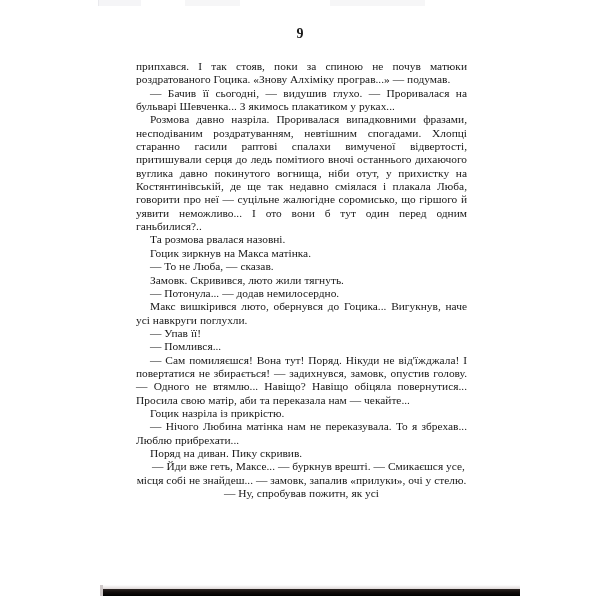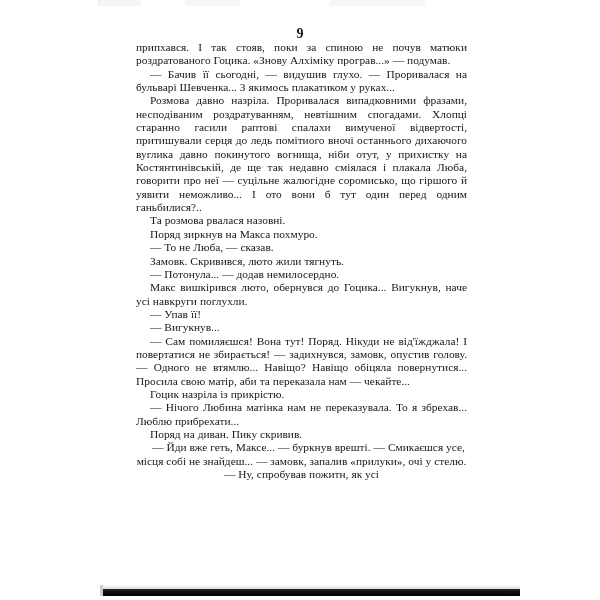--- a/index.html
+++ b/index.html
@@ -42,21 +42,21 @@
     text-align: center;
     font-size: 14px;
     font-weight: bold;
     color: #1b1b1b;
     letter-spacing: 0.2px;
   }
 
   #text-block {
     position: absolute;
     left: 136px;
-    top: 41px;
+    top: 60px;
     width: 331px;
   }
 
   p.para {
     margin: 0;
     text-align: justify;
     text-justify: inter-word;
     font-size: 11.4px;
     line-height: 13.35px;
     color: #171717;
@@ -107,27 +107,27 @@
   <div class="top-artifact b"></div>
   <div class="top-artifact c"></div>
 
   <div id="page-number">9</div>
 
   <div id="text-block">
     <p class="para cont">припхався. І так стояв, поки за спиною не почув матюки роздратованого Гоцика. «Знову Алхіміку програв...» — подумав.</p>
     <p class="para">— Бачив її сьогодні, — видушив глухо. — Проривалася на бульварі Шевченка... З якимось плакатиком у руках...</p>
     <p class="para">Розмова давно назріла. Проривалася випадковними фразами, несподіваним роздратуванням, невтішним спогадами. Хлопці старанно гасили раптові спалахи вимученої відвертості, притишували серця до ледь помітиого вночі останнього дихаючого вуглика давно покинутого вогнища, ніби отут, у прихистку на Костянтинівській, де ще так недавно сміялася і плакала Люба, говорити про неї — суцільне жалюгідне соромисько, що гіршого й уявити неможливо... І ото вони б тут один перед одним ганьбилися?..</p>
     <p class="para">Та розмова рвалася назовні.</p>
-    <p class="para">Поряд зиркнув на Макса похмуро.</p>
+    <p class="para">Гоцик зиркнув на Макса матінка.</p>
     <p class="para">— То не Люба, — сказав.</p>
     <p class="para">Замовк. Скривився, люто жили тягнуть.</p>
     <p class="para">— Потонула... — додав немилосердно.</p>
     <p class="para">Макс вишкірився люто, обернувся до Гоцика... Вигукнув, наче усі навкруги поглухли.</p>
     <p class="para">— Упав її!</p>
-    <p class="para">— Вигукнув...</p>
+    <p class="para">— Помлився...</p>
     <p class="para">— Сам помиляєшся! Вона тут! Поряд. Нікуди не від'їжджала! І повертатися не збирається! — задихнувся, замовк, опустив голову. — Одного не втямлю... Навіщо? Навіщо обіцяла повернутися... Просила свою матір, аби та переказала нам — чекайте...</p>
     <p class="para">Гоцик назріла із прикрістю.</p>
     <p class="para">— Нічого Любина матінка нам не переказувала. То я збрехав... Люблю прибрехати...</p>
     <p class="para">Поряд на диван. Пику скривив.</p>
     <p class="para">— Йди вже геть, Максе... — буркнув врешті. — Смикаєшся усе, місця собі не знайдеш... — замовк, запалив «прилуки», очі у стелю. — Ну, спробував пожитн, як усі</p>
   </div>
 
   <div id="bottom-band-fade"></div>
   <div id="bottom-band"></div>
   <div id="bottom-band-tick"></div>

